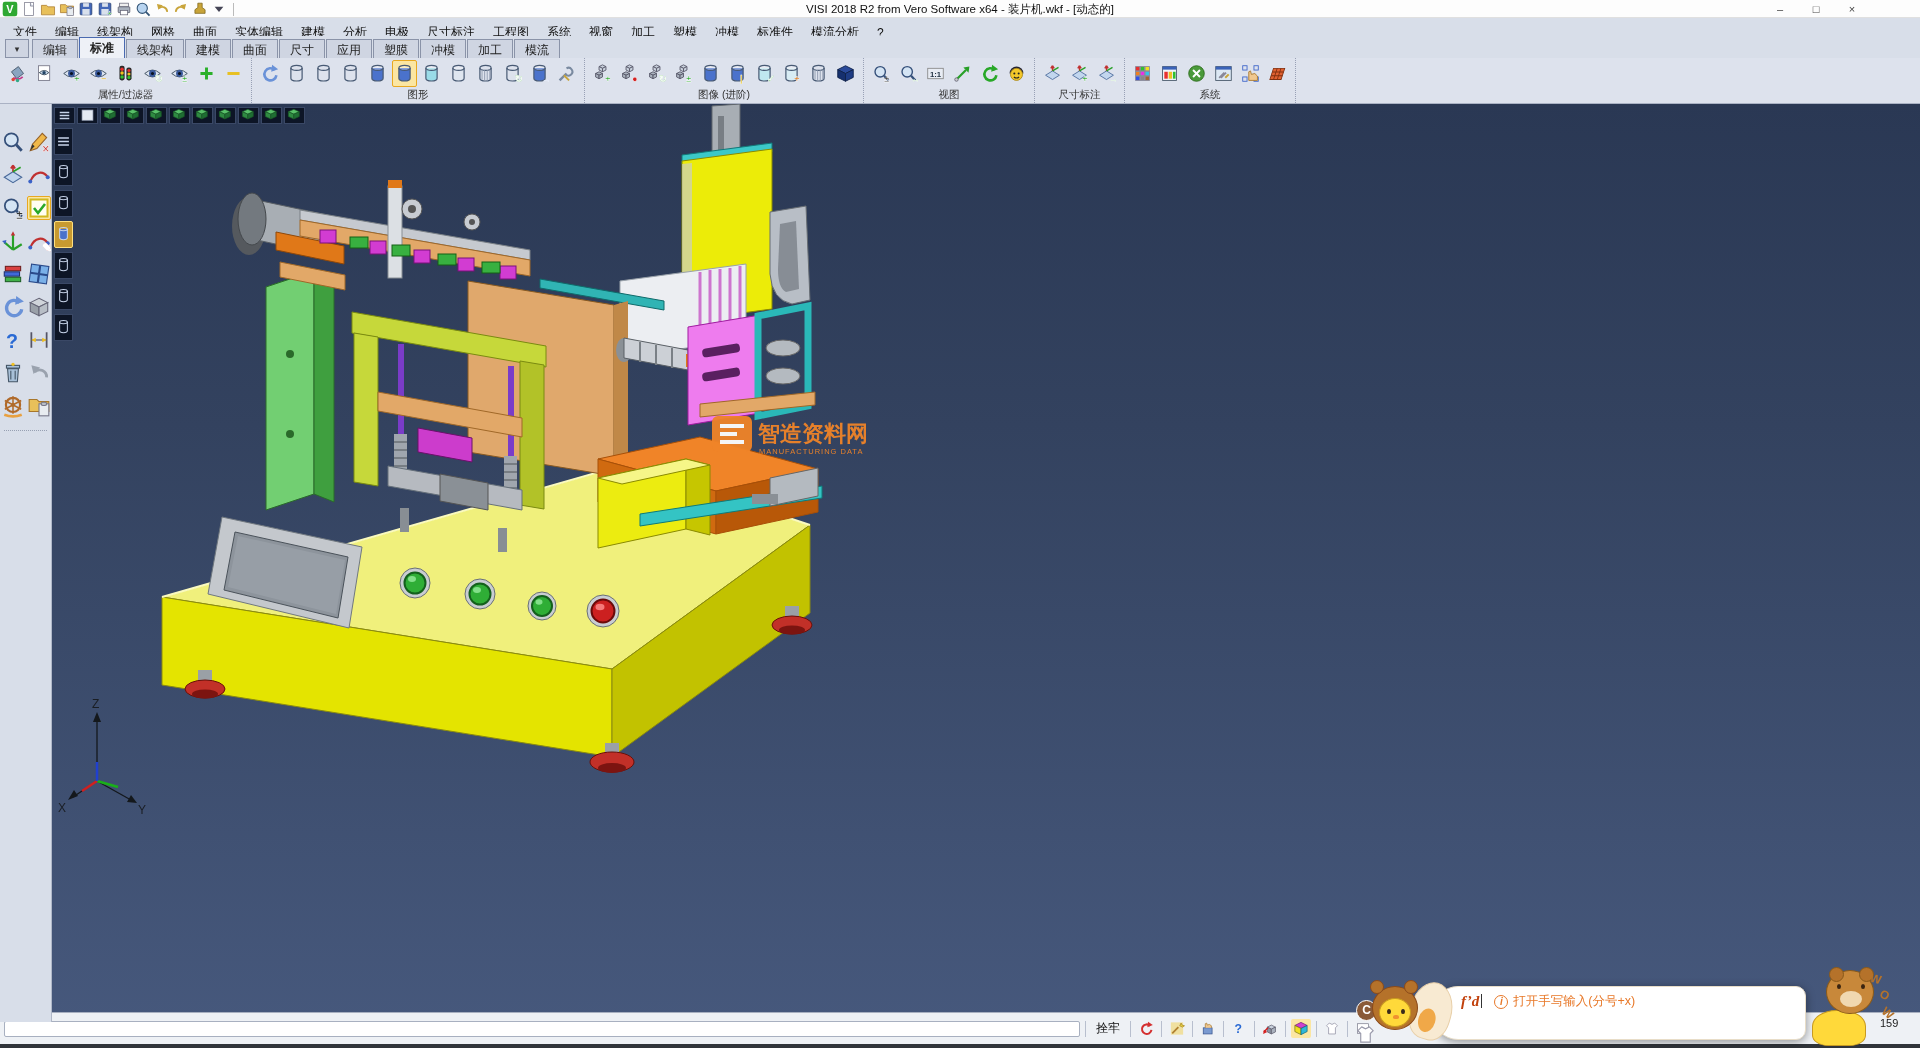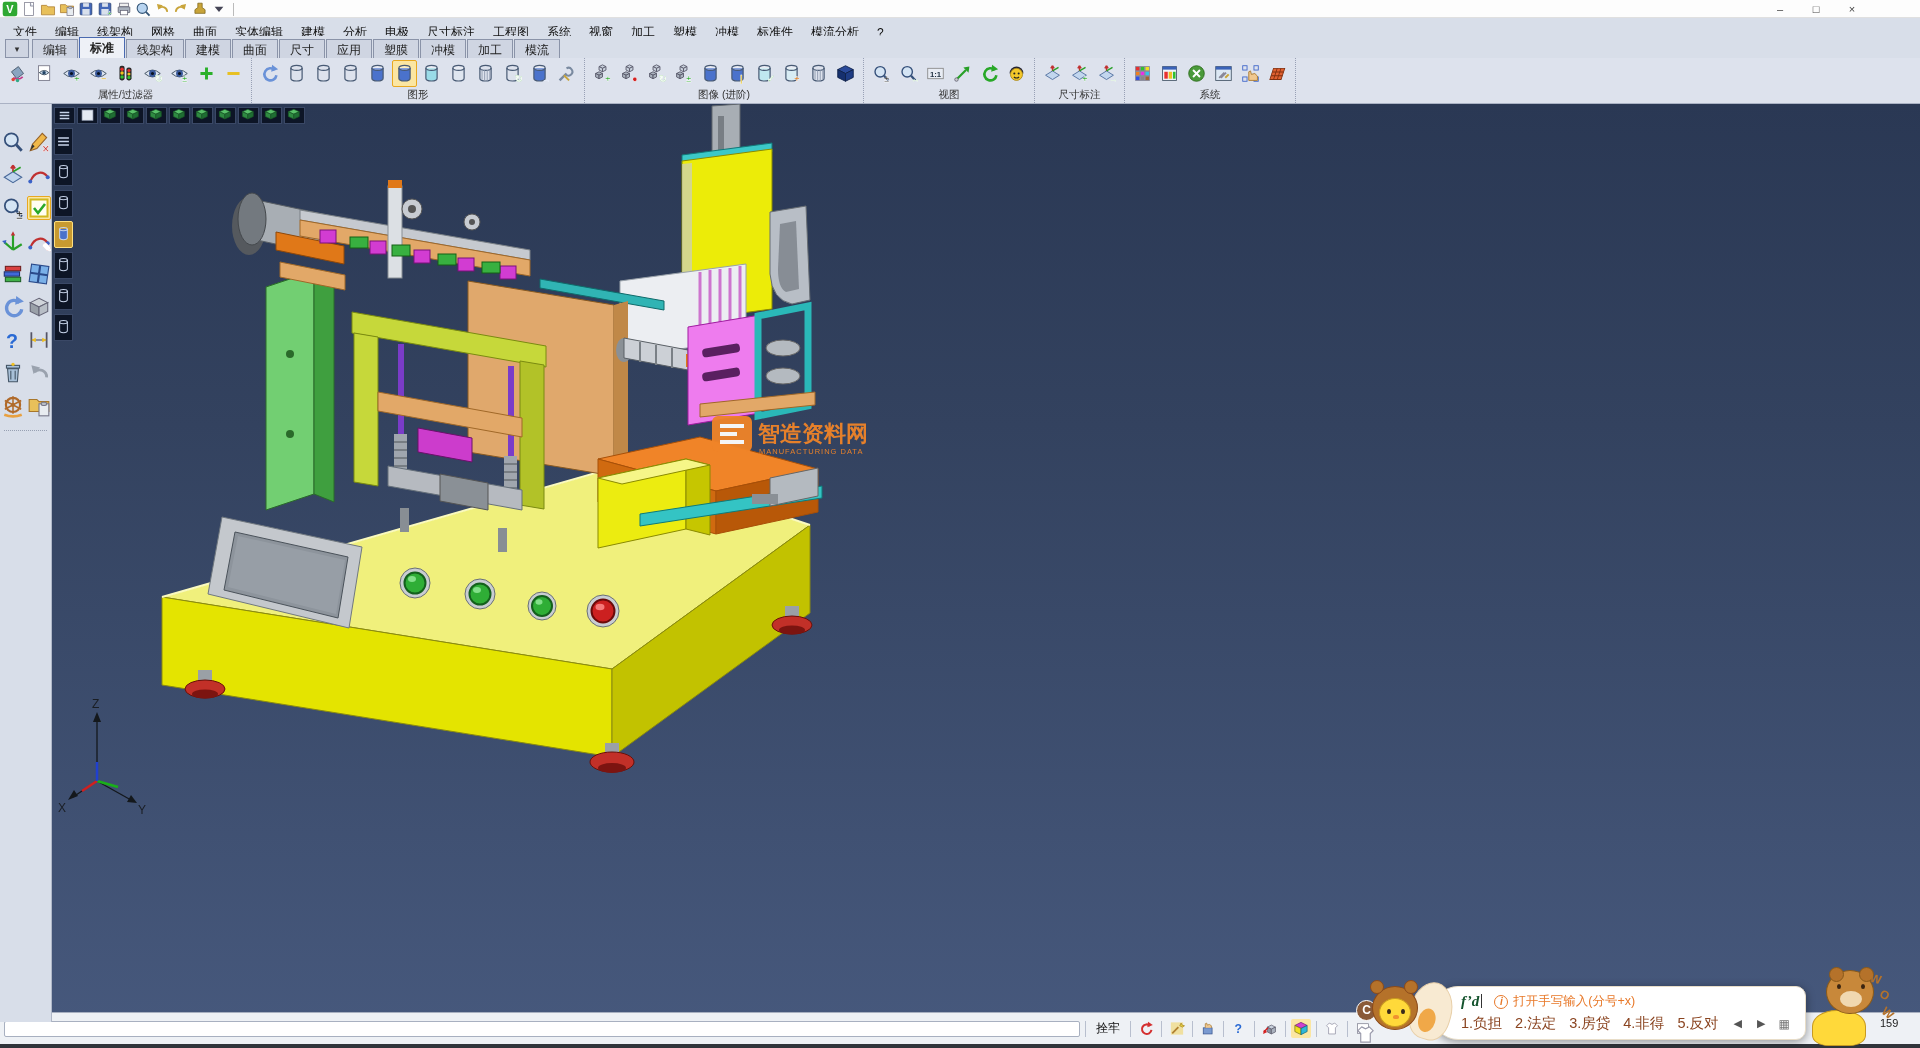--- a/index.html
+++ b/index.html
@@ -48,21 +48,21 @@
 .sb-field{width:1076px;height:16px;margin-left:4px;background:#fff;border:1px solid #a8b0c0;border-radius:2px}
 .sb-sep{width:1px;height:16px;background:#b8bfce;margin:0 5px}
 .sb-lock{padding:0 5px;color:#111;white-space:nowrap}
 .sb-icons{display:flex;align-items:center}
 .sb-icons .icon{width:20px;height:19px;padding:1px;border:1px solid transparent}
 .sb-coord{position:absolute;left:1880px;top:4px;font-size:11px;color:#222}
 .bottom-strip{position:absolute;left:0;bottom:0;right:0;height:4px;background:#30343a;z-index:6}
 
 .ime{position:absolute;left:1432px;top:986px;width:374px;height:54px;background:#fff;border:1px solid #e8ddc8;border-radius:26px 10px 10px 26px;box-shadow:0 2px 10px rgba(0,0,0,.4);z-index:30}
 .ime-line1{display:flex;align-items:center;gap:12px;padding:6px 8px 0 28px}
-.ime-comp{font-family:"Liberation Serif",serif;font-weight:bold;font-style:italic;font-size:15px;color:#14532d}
+.ime-comp{font-family:"Liberation Serif",serif;font-weight:bold;font-style:italic;font-size:15px;color:#c2410c}
 .ime-caret{display:inline-block;width:1px;height:14px;background:#333;margin-left:2px;vertical-align:-2px}
 .ime-hint{display:flex;align-items:center;gap:5px;color:#e87828;font-size:12.5px;white-space:nowrap}
 .ime-info{width:14px;height:14px;border:1.4px solid #e87828;border-radius:50%;font-size:10px;line-height:11px;text-align:center;font-style:italic;font-weight:bold}
 .ime-line2{display:flex;align-items:center;gap:13px;padding:4px 6px 0 28px;color:#8a4420;font-size:14.5px;white-space:nowrap}
 .ime-nav{color:#555;font-size:11px;margin-left:2px}
 .ime-panelbtn{color:#777;font-size:12px}
 
 .badge-c{position:absolute;left:1356px;top:1000px;width:21px;height:21px;background:#8a5a38;border:1.5px solid #fff;border-radius:50%;color:#fff;font-size:12px;font-weight:bold;text-align:center;line-height:19px;z-index:31}
 .badge-shirt{position:absolute;left:1355px;top:1024px;width:21px;height:21px;z-index:31}
 
@@ -164,20 +164,21 @@
           <path d="M8 3h6v6l4 3v5H4v-5l4-3z" fill="#c8a43a" stroke="#7a6214"></path>
         </svg>
       </span>
       <span class="icon">
         <svg viewBox="0 0 22 22">
           <polygon points="5,8 17,8 11,15" fill="#445"></polygon>
         </svg>
       </span>
       <span class="qt-sep"></span>
     </div>
+  <div class="title-text">VISI 2018 R2 from Vero Software x64 - 装片机.wkf - [动态的]</div>
   <div class="win-controls" id="win-controls">
       <div class="win-btn">–</div>
       <div class="win-btn">□</div>
       <div class="win-btn">×</div>
     </div>
 </div>
 
 <div class="menubar" id="menubar">
     <span class="menu-item">文件</span>
     <span class="menu-item">编辑</span>
@@ -1105,30 +1106,20 @@
 <div class="bottom-strip"></div>
 
 <div class="ime">
   <div class="ime-line1">
     <span class="ime-comp"><span>f’d</span><span class="ime-caret"></span></span>
     <span class="ime-hint">
       <span class="ime-info">i</span>
       <span>打开手写输入(分号+x)</span>
     </span>
   </div>
-  <div class="ime-line2" id="ime-candidates">
-      <span>1.负担</span>
-      <span>2.法定</span>
-      <span>3.房贷</span>
-      <span>4.非得</span>
-      <span>5.反对</span>
-      <span class="ime-nav">◀</span>
-      <span class="ime-nav">▶</span>
-      <span class="ime-panelbtn">▦</span>
-    </div>
 </div>
 <div class="badge-c">C</div>
 <span class="badge-shirt icon" id="badge-shirt">
     <svg viewBox="0 0 22 22">
       <path d="M7 3l4 2 4-2 4 4-3 3v9H6v-9L3 7z" fill="#fff" stroke="#99a" stroke-width="1.2"></path>
     </svg>
   </span>
 
 <div class="mascot mascot-chick">
   <div class="chick-blob">

